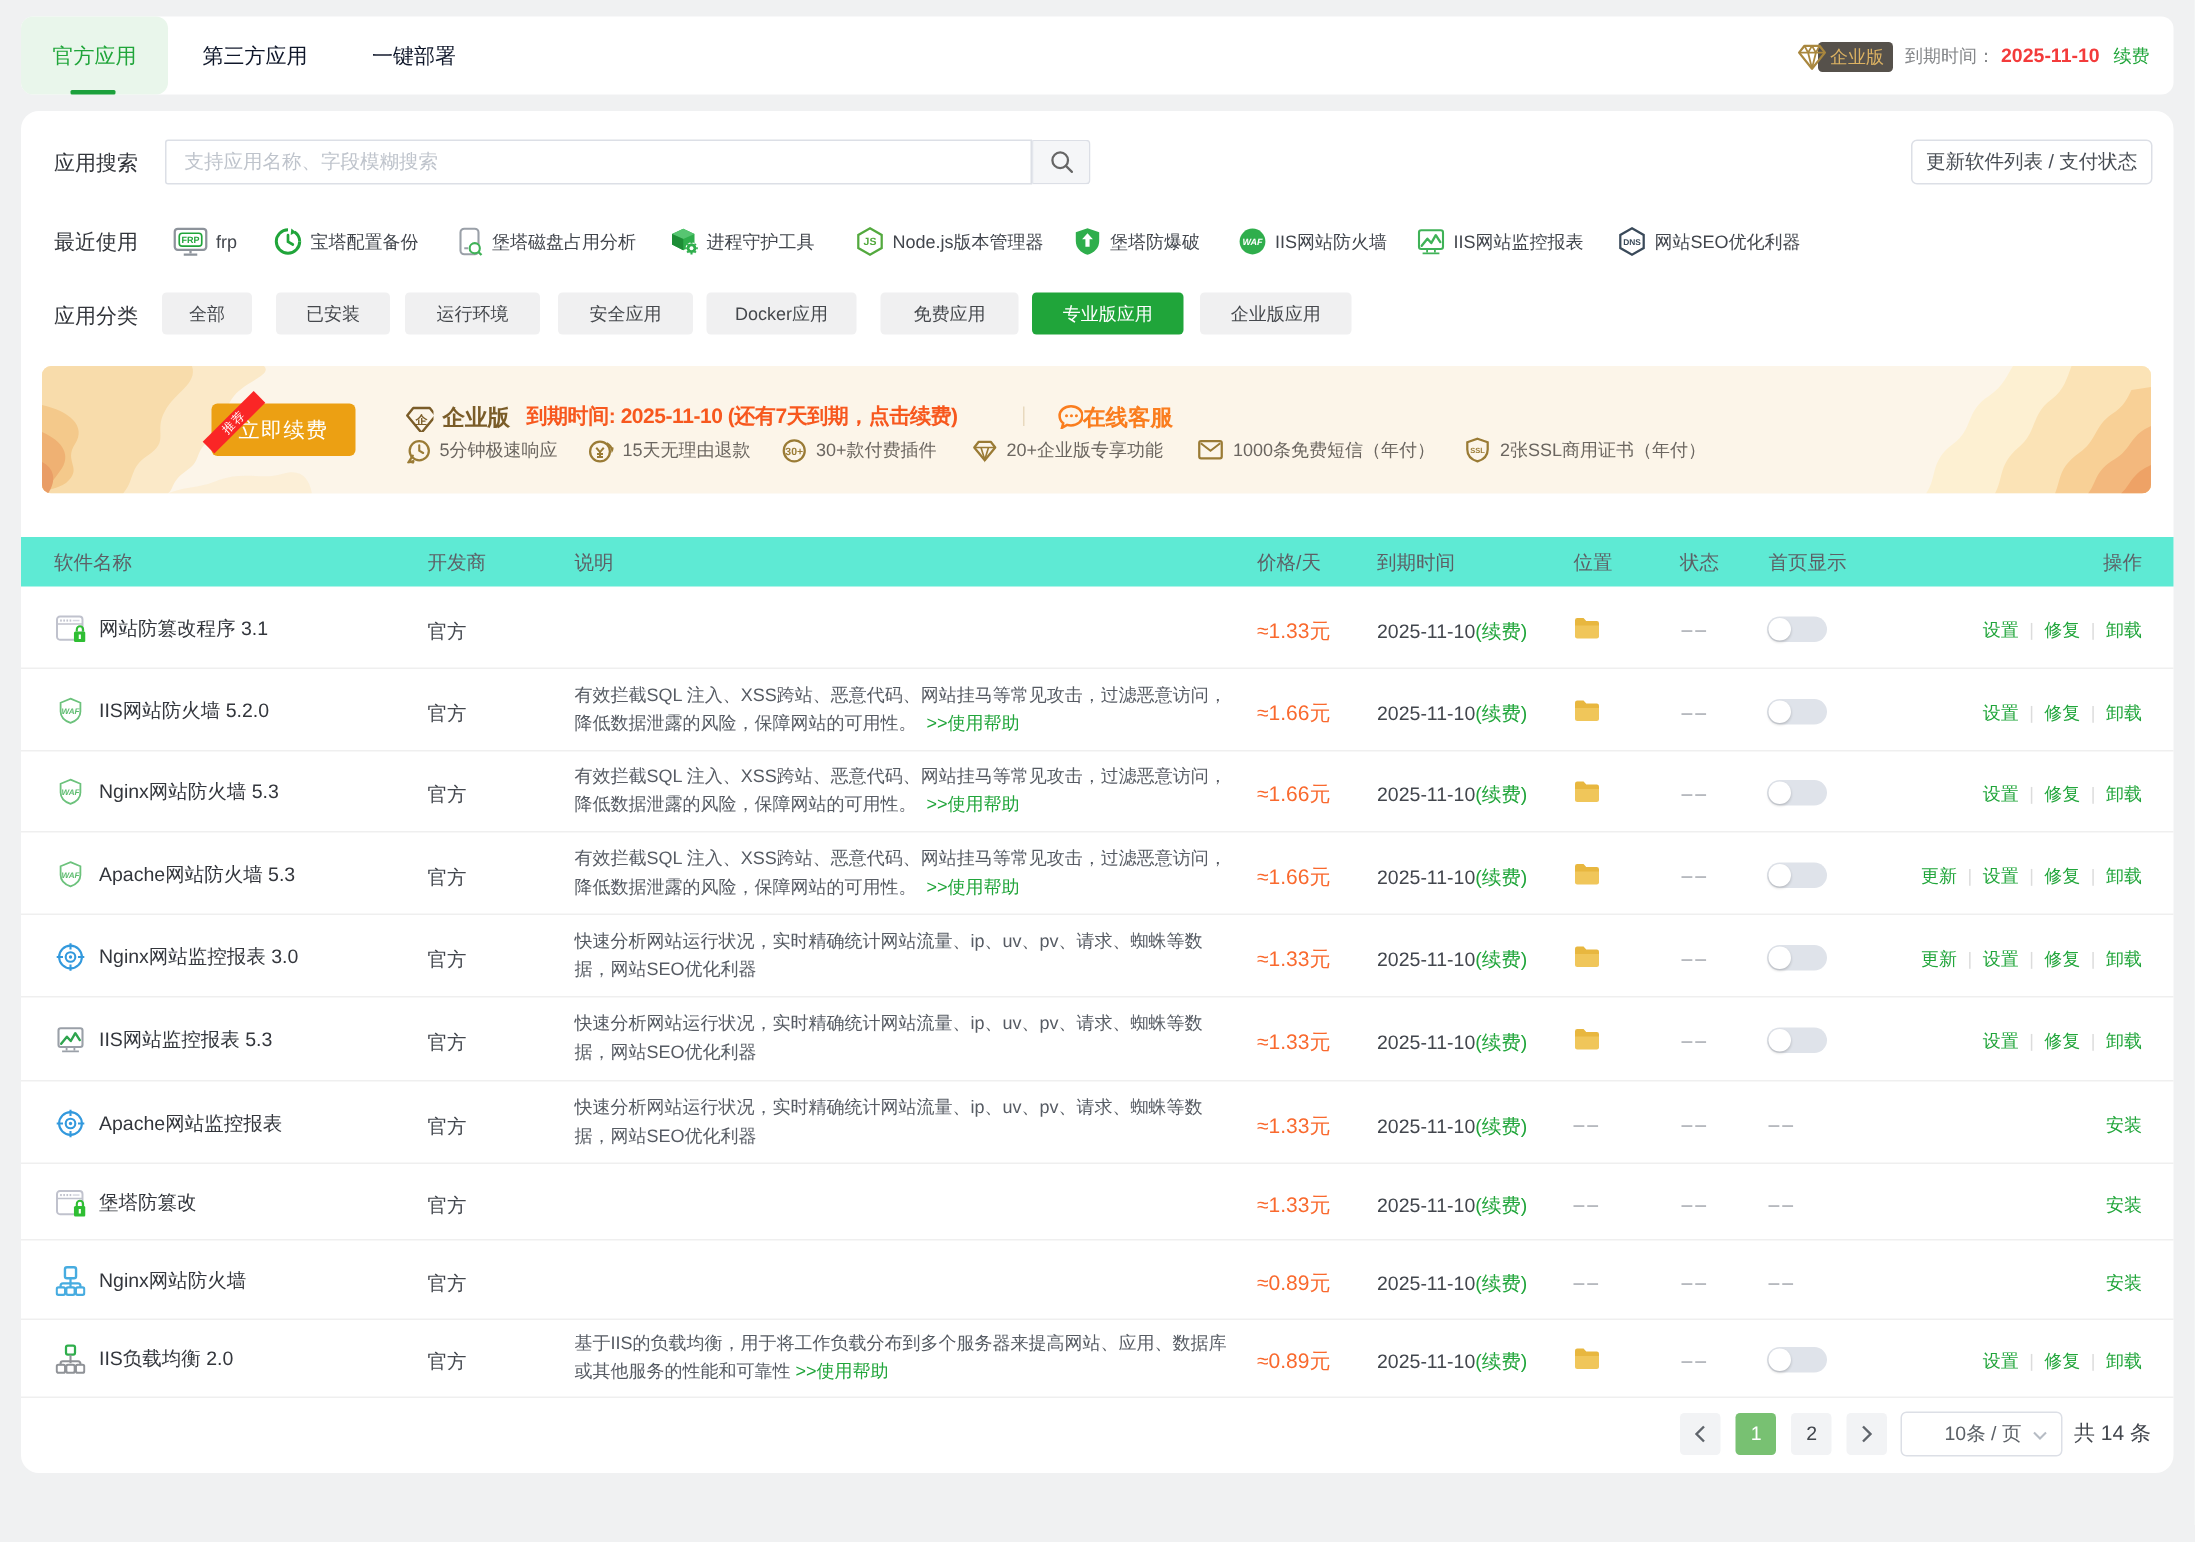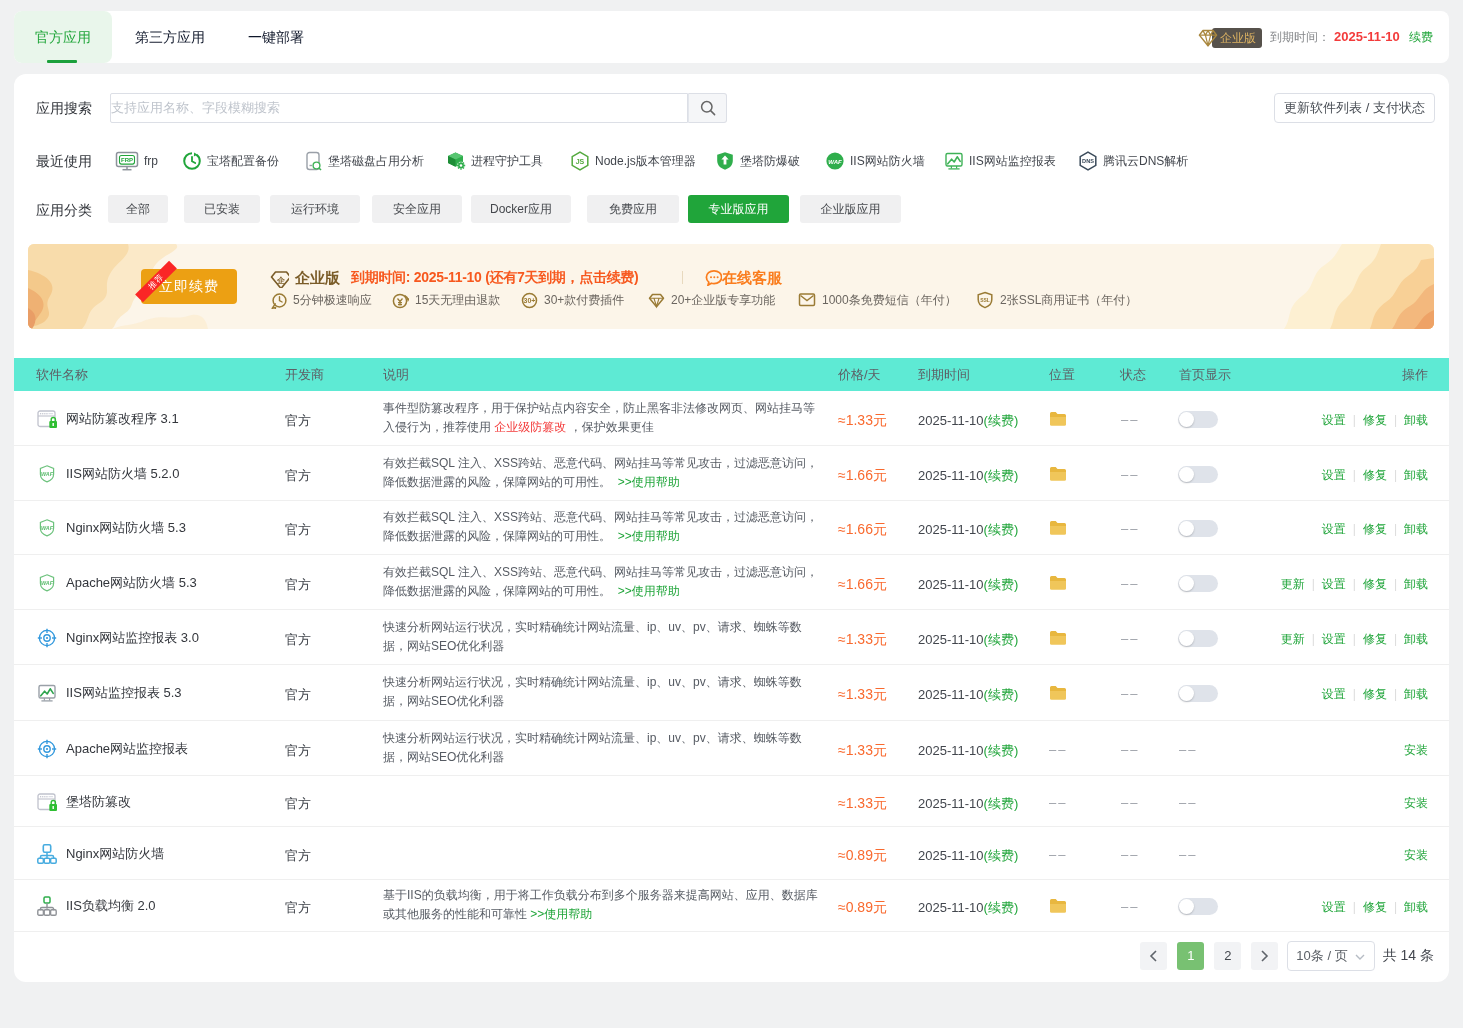--- a/index.html
+++ b/index.html
@@ -4,21 +4,21 @@
 *{margin:0;padding:0;box-sizing:border-box}
 html,body{width:1463px;height:1028px;overflow:hidden;background:#f0f1f2;font-family:"Liberation Sans",sans-serif;position:relative}
 .abs{position:absolute}
 .topbar{position:absolute;left:14px;top:11px;width:1435px;height:52px;background:#fff;border-radius:8px}
 .pill{position:absolute;left:0;top:0;width:98px;height:52px;background:#e9f6eb;border-radius:8px;color:#20a53a;font-size:14px;line-height:52px;text-align:center}
 .pill .ul{position:absolute;left:33px;bottom:0px;width:30px;height:3px;background:#1ca03c;border-radius:1px}
 .tabtxt{position:absolute;top:0;height:40px;line-height:52px;font-size:14px;color:#0f172a}
 .entbadge{background:#56514b;color:#dcb262;font-size:12px;height:20px;line-height:20px;text-align:center;border-radius:3px}
 .card{position:absolute;left:14px;top:74px;width:1435px;height:908px;background:#fff;border-radius:12px}
 .lbl{position:absolute;font-size:14px;color:#31343a}
-.sinput{position:absolute;left:96px;top:19px;width:578px;height:30px;border:1px solid #dcdfe6;border-radius:2px 0 0 2px;background:#fff;font-size:13px;color:#bfc4cc;line-height:28px;padding-left:0}
+.sinput{position:absolute;left:96px;top:19px;width:578px;height:30px;border:1px solid #dcdfe6;border-radius:2px 0 0 2px;background:#fff;font-size:13px;color:#bfc4cc;line-height:28px;padding-left:12px}
 .sbtn{position:absolute;left:674px;top:19px;width:39px;height:30px;border:1px solid #dcdfe6;border-left:1px solid #e3e6ec;border-radius:0 3px 3px 0;display:flex;align-items:center;justify-content:center;background:#f5f6f8;box-sizing:border-box}
 .ubtn{position:absolute;left:1260px;top:19px;width:161px;height:30px;border:1px solid #dcdfe6;border-radius:4px;font-size:13px;color:#494e55;text-align:center;line-height:28px}
 .ritem{position:absolute;top:76px;height:22px;display:flex;align-items:center;font-size:12px;color:#42464d}
 .ritem svg{margin-right:5px}
 .cat{position:absolute;top:121px;height:28px;background:#f0f0f1;border-radius:3px;font-size:12px;color:#45484d;text-align:center}
 .cat.on{background:#20a53a;color:#fff}
 .banner{position:absolute;left:14px;top:170px;width:1406px;height:85px;border-radius:6px;background:#fcf5e9;overflow:hidden}
 .renew{position:absolute;left:113px;top:25px;width:96px;height:35px;background:#eca013;border-radius:4px;color:#fff;font-size:14px;text-align:center;line-height:35px;letter-spacing:1px}
 .ribbon{position:absolute;left:-9px;top:7px;width:48px;height:11px;background:#fa2626;transform:rotate(-45deg);transform-origin:center;color:#fff;font-size:8px;text-align:center;line-height:11px;letter-spacing:1px;text-indent:0}
 .bl1{position:absolute;height:24px;display:flex;align-items:center}
@@ -39,21 +39,21 @@
 .tog{position:absolute;left:1164px;width:40px;height:17px;background:#dfe3ea;border-radius:9px}
 .tog::after{content:"";position:absolute;left:1px;top:1px;width:15px;height:15px;background:#fff;border-radius:50%;box-shadow:0 1px 2px rgba(0,0,0,.2)}
 .dash{font-size:13px;color:#9a9ea6;letter-spacing:2px}
 .ops{position:absolute;right:21px;font-size:12px;color:#20a53a;text-align:right}
 .ops s{text-decoration:none;color:#dcdcdc;margin:0 7px}
 .red{color:#f33b3b}
 .grn{color:#20a53a}
 .pgwrap{position:absolute;right:15px;top:868px;height:28px;display:flex;align-items:center}
 .pg{height:28px;min-width:27px;background:#f2f3f5;border-radius:3px;font-size:13px;color:#42464d;text-align:center;line-height:28px;margin-left:10px}
 .pg.on{background:#78c172;color:#fff}
-.psel{height:30px;border:1px solid #dcdfe6;border-radius:4px;font-size:13px;color:#5b6066;line-height:28px;padding:0 26px 0 8px;margin-left:9px;position:relative}
+.psel{height:30px;border:1px solid #dcdfe6;border-radius:4px;font-size:13px;color:#5b6066;line-height:28px;padding:0 26px 0 28px;margin-left:9px;position:relative}
 .ptotal{font-size:14px;color:#42464d;margin-left:8px}
 </style></head><body>
 <div class="topbar">
 <div class="pill">官方应用<div class="ul"></div></div>
 <div class="tabtxt" style="left:121px">第三方应用</div>
 <div class="tabtxt" style="left:234px">一键部署</div>
 <div class="entbadge" style="position:absolute;left:1198px;top:17px;width:50px;padding:0 6px 0 8px;box-sizing:border-box">企业版</div>
 <span style="position:absolute;left:1184px;top:17px;z-index:2"><svg width="22" height="22" viewBox="0 0 22 22" style="">
         <path d="M5 2.5 h10 l3.6 4.6 L10 17.8 L1.4 7.1 Z" fill="none" stroke="#a9873e" stroke-width="1.5" stroke-linejoin="round"></path>
 <path d="M1.6 7.1 h16.8 M5 2.6 l2.4 4.5 L10 2.6 l2.6 4.5 L15 2.6 M7.4 7.2 L10 17.6 L12.6 7.2" fill="none" stroke="#a9873e" stroke-width="1.2" stroke-linejoin="round"></path>
@@ -150,21 +150,21 @@
 <line x1="12.6" y1="15" x2="12.6" y2="17.4" stroke="#3fb257" stroke-width="1.2"></line>
 <line x1="4.4" y1="17.9" x2="15.6" y2="17.9" stroke="#3fb257" stroke-width="1.3"></line>
       </svg>
       <span>IIS网站监控报表</span>
     </div>
 <div class="ritem" style="left:1064px">
       <svg width="20" height="20" viewBox="0 0 20 20" style="">
         <path d="M10 1.2 L17.8 5.6 v8.8 L10 18.8 L2.2 14.4 V5.6 Z" fill="#fff" stroke="#3a4a5a" stroke-width="1.5"></path>
 <text x="10" y="12.4" font-size="5.6" font-weight="bold" fill="#3a4a5a" text-anchor="middle" font-family="Liberation Sans,sans-serif">DNS</text>
       </svg>
-      <span>腾讯云DNS解析</span>
+      <span>网站SEO优化利器</span>
     </div>
 <div class="lbl" style="left:22px;top:128px">应用分类</div>
 <div class="cat" style="left:94px;width:60px;line-height:28px">全部</div>
 <div class="cat" style="left:170px;width:76px;line-height:28px">已安装</div>
 <div class="cat" style="left:256px;width:90px;line-height:28px">运行环境</div>
 <div class="cat" style="left:358px;width:90px;line-height:28px">安全应用</div>
 <div class="cat" style="left:457px;width:100px;line-height:28px">Docker应用</div>
 <div class="cat" style="left:573px;width:92px;line-height:28px">免费应用</div>
 <div class="cat on" style="left:674px;width:101px;line-height:28px">专业版应用</div>
 <div class="cat" style="left:786px;width:101px;line-height:28px">企业版应用</div>
@@ -267,21 +267,20 @@
           <rect x="7.3" y="4" width="1.1" height="1.4" fill="#c0c2cd"></rect>
           <rect x="9.4" y="4" width="1.1" height="1.4" fill="#c0c2cd"></rect>
           <rect x="11.5" y="4.2" width="4.5" height="1" fill="#d5d7e0"></rect>
 <path d="M14.2 12 v-1.4 a2.1 2.1 0 0 1 4.2 0 V12" fill="none" stroke="#2fbe33" stroke-width="1.4"></path>
 <rect x="12.3" y="12" width="7.7" height="7" rx="1" fill="#2fbe33"></rect>
 <rect x="15.5" y="14" width="1.4" height="3" fill="#fff"></rect>
         </svg>
         <span>网站防篡改程序 3.1</span>
       </div>
 <div class="dev" style="top:20.5px">官方</div>
-<div class="desc" style="top:7.5px">事件型防篡改程序，用于保护站点内容安全，防止黑客非法修改网页、网站挂马等<br>入侵行为，推荐使用 <span class="red">企业级防篡改</span> ，保护效果更佳</div>
 <div class="price" style="top:20.5px">≈1.33元</div>
 <div class="exp" style="top:20.5px">2025-11-10<i>(续费)</i></div>
 <div class="loc" style="top:19.5px"><svg width="19" height="15" viewBox="0 0 19 15" style="">
           <path d="M1 2.5 a1.5 1.5 0 0 1 1.5-1.5 h4.2 l1.8 2 h7 a1.5 1.5 0 0 1 1.5 1.5 v8 a1.5 1.5 0 0 1 -1.5 1.5 h-13 a1.5 1.5 0 0 1 -1.5-1.5 Z" fill="#e8b73f"></path>
 <path d="M1 6 h16 v7.2 a1.5 1.5 0 0 1 -1.5 1.5 h-13 a1.5 1.5 0 0 1 -1.5-1.5 Z" fill="#f0c65a"></path>
         </svg></div>
 <div class="st" style="top:20.5px">––</div>
 <div class="tog" style="top:19.5px"></div>
 <div class="ops" style="top:20.5px"><span>设置</span><s>|</s><span>修复</span><s>|</s><span>卸载</span></div>
 </div>

